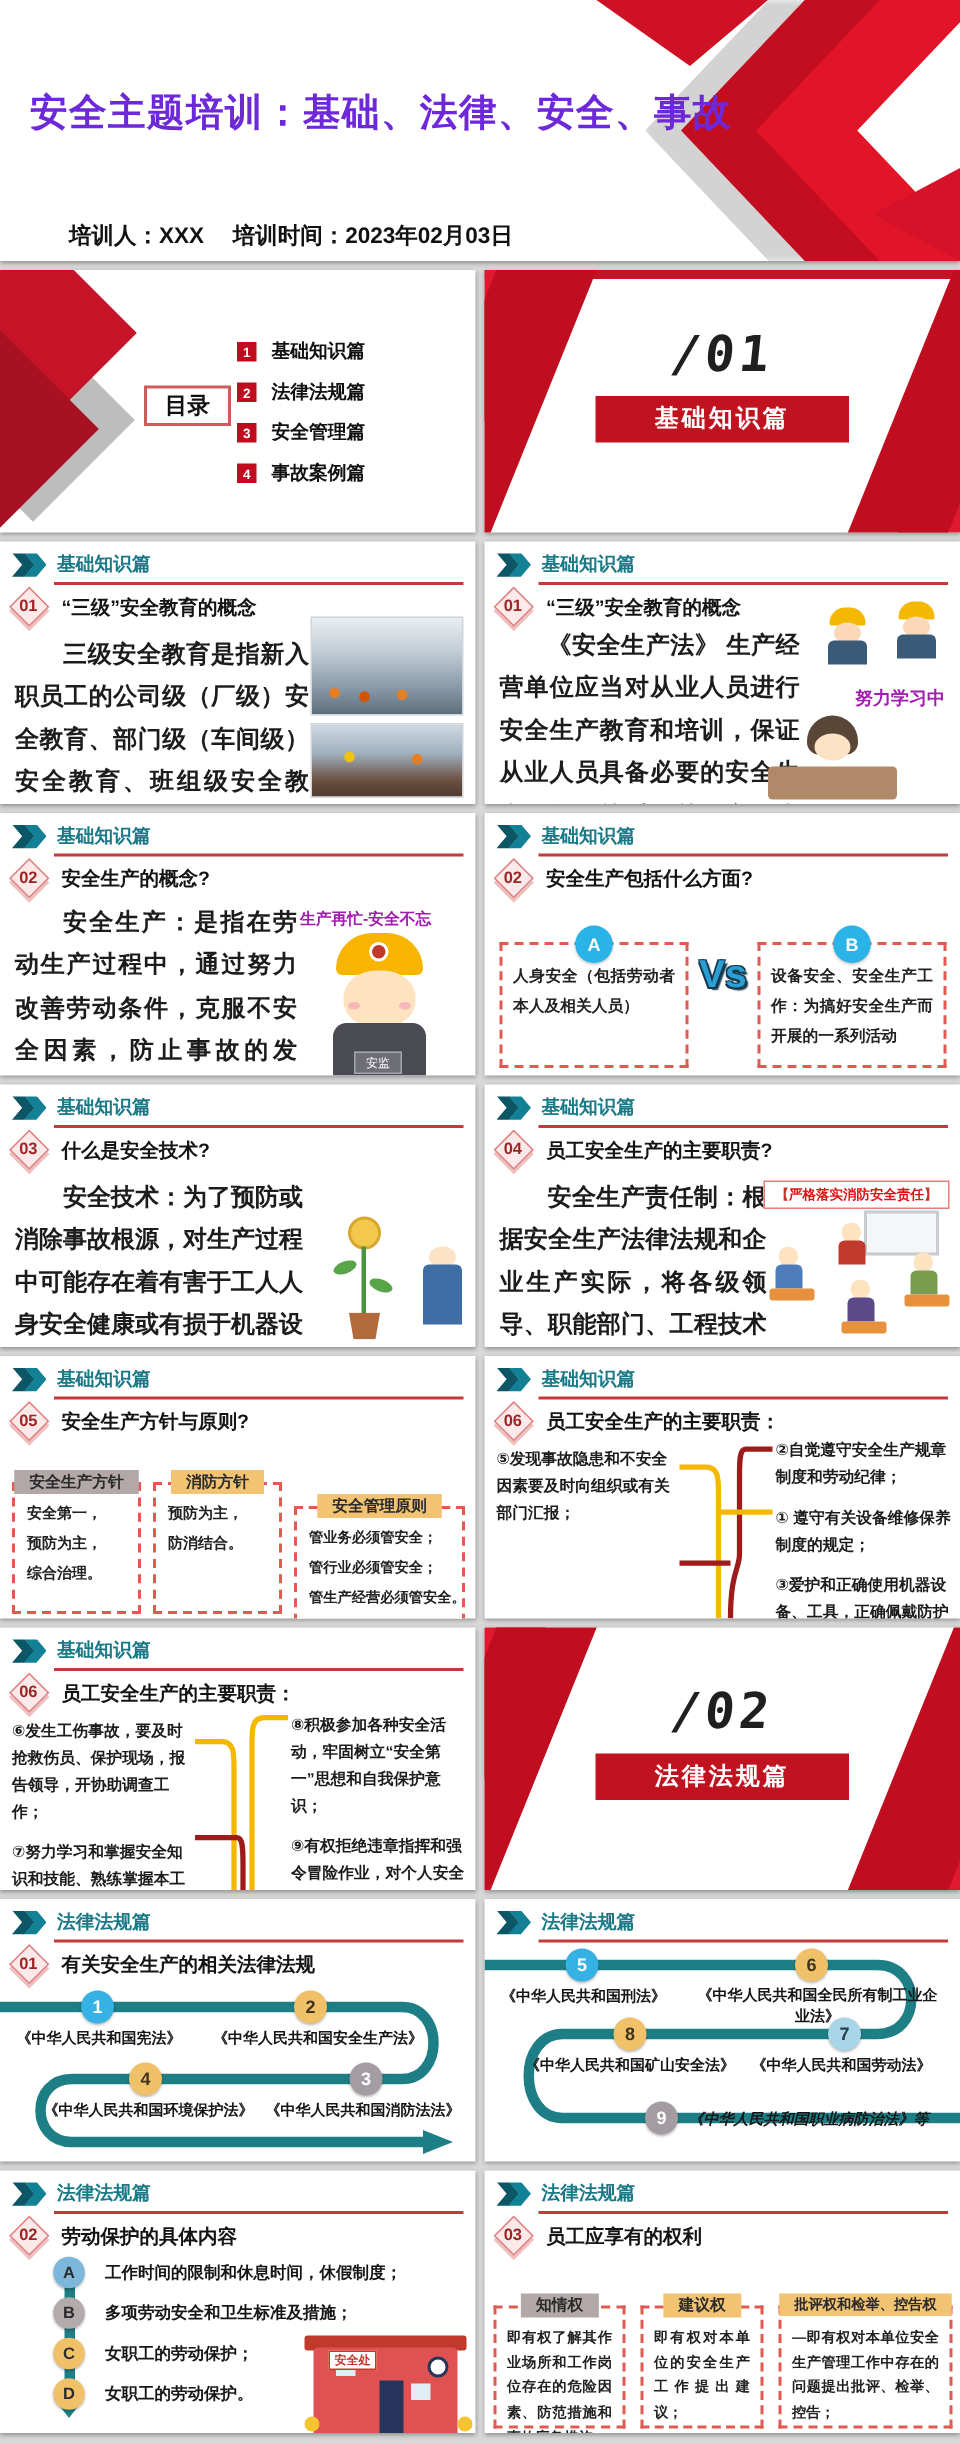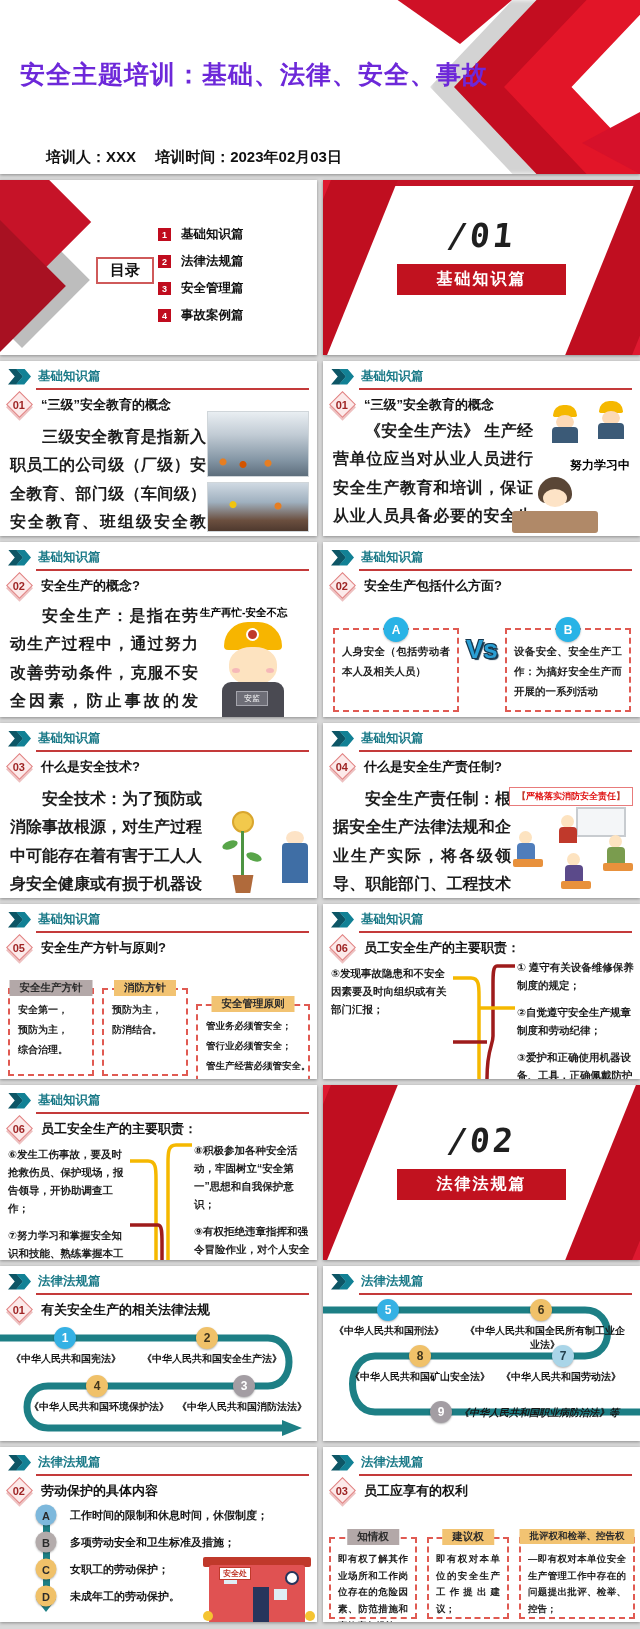--- a/index.html
+++ b/index.html
@@ -69,34 +69,34 @@
   .photo{position:absolute;right:8px;width:102px;border:1px solid #d0d6da;}
   .ph1{top:50px;height:66px;background:
       radial-gradient(circle at 15% 78%,#e67e22 0 3px,transparent 4px),
       radial-gradient(circle at 35% 82%,#d35400 0 3px,transparent 4px),
       radial-gradient(circle at 60% 80%,#e67e22 0 3px,transparent 4px),
       linear-gradient(180deg,#e9eef2 0%,#c2ccd5 35%,#8496a5 75%,#5d6e7c 100%);}
   .ph2{top:121px;height:50px;background:
       radial-gradient(circle at 25% 45%,#f1c40f 0 3px,transparent 4px),
       radial-gradient(circle at 70% 48%,#e67e22 0 3px,transparent 4px),
       linear-gradient(180deg,#cfd9e2 0%,#9fb0bf 40%,#6b4f3f 78%,#4e392e 100%);}
-  .slogan{position:absolute;font-weight:bold;color:#000000;}
+  .slogan{position:absolute;font-weight:bold;color:#a21caf;}
   .mini-worker i{position:static;display:block;margin:0 auto;}
   .mw-hat{width:24px;height:12px;background:#f5b800;border-radius:12px 12px 2px 2px;}
   .mw-face{width:18px;height:14px;background:#fcd9b6;border-radius:50%;margin-top:-2px!important;}
   .mw-body{width:26px;height:16px;background:#3b5a77;border-radius:4px 4px 0 0;margin-top:-2px!important;}
   .girl-hair{width:34px;height:26px;background:#5a4636;border-radius:17px 17px 8px 8px;}
   .girl-face{width:24px;height:18px;background:#fde3c6;border-radius:50%;margin-top:-14px!important;}
   .desk{width:86px;height:22px;background:#b08968;border-radius:3px;margin-top:4px!important;}
   .pcw-hat{left:16px;top:0;width:58px;height:28px;background:#f7b500;border-radius:29px 29px 5px 5px;}
   .pcw-dot{left:38px;top:6px;width:13px;height:13px;background:#c0392b;border-radius:50%;border:2px solid #fff;}
   .pcw-face{left:21px;top:25px;width:48px;height:38px;background:#fde3c0;border-radius:46%;}
   .pcw-ch{width:8px;height:5px;background:#f6b8b8;border-radius:50%;top:46px;}
   .pcw-body{left:14px;top:60px;width:62px;height:35px;background:#4a4a52;border-radius:9px 9px 0 0;}
-  .vest-tag{position:absolute;left:28px;top:69px;background:#6e6e77;color:#fff;font-size:8px;padding:1px 7px;border:1px solid #a5a5ad;}
+  .vest-tag{position:absolute;left:28px;top:79px;background:#6e6e77;color:#fff;font-size:8px;padding:1px 7px;border:1px solid #a5a5ad;}
 
   
   .ab-c{position:absolute;top:-13px;left:50%;transform:translateX(-50%);width:25px;height:25px;border-radius:50%;background:#29b3e6;color:#fff;font-weight:bold;font-size:12px;display:flex;align-items:center;justify-content:center;box-shadow:0 1px 2px rgba(0,0,0,.25);}
   .vs{position:absolute;left:143px;top:92px;font-size:26px;font-weight:900;color:#2a9fd4;text-shadow:-1px -1px 0 #16384f,1px -1px 0 #16384f,-1px 1px 0 #16384f,2px 2px 1px #16384f;}
 
   
   .duty-col{position:absolute;font-size:10.5px;line-height:1.72;font-weight:600;color:#1c1c1c;}
   .duty-col p{margin:0 0 9px;}
   .duty-svg{position:absolute;}
 
@@ -345,21 +345,21 @@
             <i class="c1"></i>
             <i class="c2"></i>
           </span>
         <span class="sh-t">基础知识篇</span>
       </header>
       <div class="rule"></div>
       <div class="n-row">
         <span class="diamond">
             <b>04</b>
           </span>
-        <h2 class="st">什么是安全生产责任制?</h2>
+        <h2 class="st">员工安全生产的主要职责?</h2>
       </div>
       <div class="body" style="left:10px;top:62px;width:178px;">
         <p>安全生产责任制：根据安全生产法律法规和企业生产实际，将各级领导、职能部门、工程技术人员、岗位操作人员在安全生产方面应该做的事及应负的责任加以明确规定的一种制度。</p>
       </div>
       <div class="rs-banner">严格落实消防安全责任</div>
       <div>
         <i class="board"></i>
         <i class="head" style="left:196px;top:108px;"></i>
           <i class="torso" style="left:194px;top:120px;background:#4f7dbb;"></i>
           <i class="chair" style="left:190px;top:136px;"></i>
@@ -434,22 +434,22 @@
       <svg class="duty-svg" style="left:128px;top:52px;" width="66" height="123" viewBox="0 0 66 123">
         <path d="M2,22 H20 C28,22 28,30 28,40 V123" fill="none" stroke="#f5b800" stroke-width="3.5"></path>
         <path d="M64,10 H46 C42,10 42,18 42,28 V80 C42,90 36,92 36,123" fill="none" stroke="#9e1b1b" stroke-width="3.5"></path>
         <path d="M2,86 H36" fill="none" stroke="#9e1b1b" stroke-width="3.5"></path>
         <path d="M64,52 H28" fill="none" stroke="#f5b800" stroke-width="3.5"></path>
       </svg>
       <div class="duty-col" style="left:8px;top:60px;width:122px;">
         <p>⑤发现事故隐患和不安全因素要及时向组织或有关部门汇报；</p>
       </div>
       <div class="duty-col" style="left:194px;top:54px;width:118px;">
+        <p>②自觉遵守安全生产规章制度和劳动纪律；</p>
         <p>① 遵守有关设备维修保养制度的规定；</p>
-        <p>②自觉遵守安全生产规章制度和劳动纪律；</p>
         <p>③爱护和正确使用机器设备、工具，正确佩戴防护用品；</p>
       </div>
     </section>
   </div>
 
   <div class="row">
     <section class="slide">
       <header class="sh">
         <span class="chev">
             <i class="c1"></i>
@@ -566,21 +566,21 @@
       </div>
       <i class="vline"></i>
       <i class="varrow"></i>
       <span class="lp-c" style="top:68px;background:#7db8dc;">A</span>
       <span class="lp-c" style="top:95px;background:#b3abab;">B</span>
       <span class="lp-c" style="top:122px;background:#f0c169;">C</span>
       <span class="lp-c" style="top:149px;background:#f0c169;">D</span>
       <span class="lp-l" style="top:68px;">工作时间的限制和休息时间，休假制度；</span>
       <span class="lp-l" style="top:95px;">多项劳动安全和卫生标准及措施；</span>
       <span class="lp-l" style="top:122px;">女职工的劳动保护；</span>
-      <span class="lp-l" style="top:149px;">未成年工的劳动保护。</span>
+      <span class="lp-l" style="top:149px;">女职工的劳动保护。</span>
       <div>
         <i class="bld-roof"></i>
           <i class="bld-main"></i>
         <i class="bld-win" style="right:80px;"></i>
           <i class="bld-win" style="right:30px;top:142px;"></i>
         <i class="bld-door"></i>
           <i class="bld-clock"></i>
         <span class="bld-sign">安全处</span>
         <i class="chick" style="right:104px;"></i>
           <i class="chick" style="right:2px;"></i>

